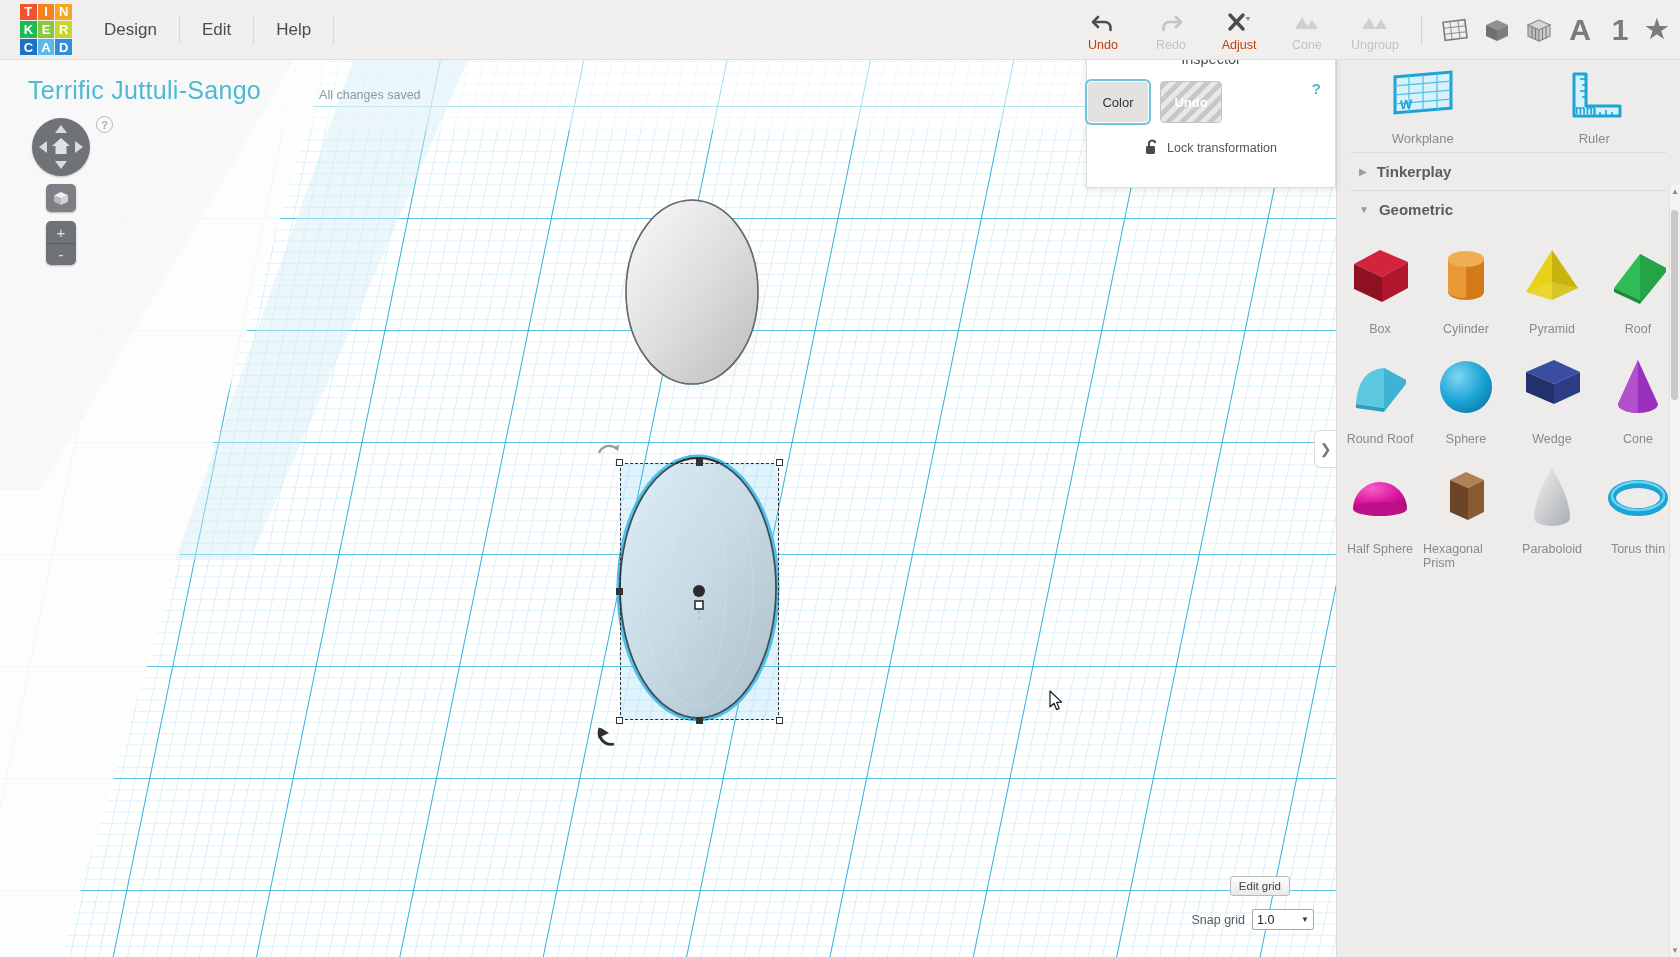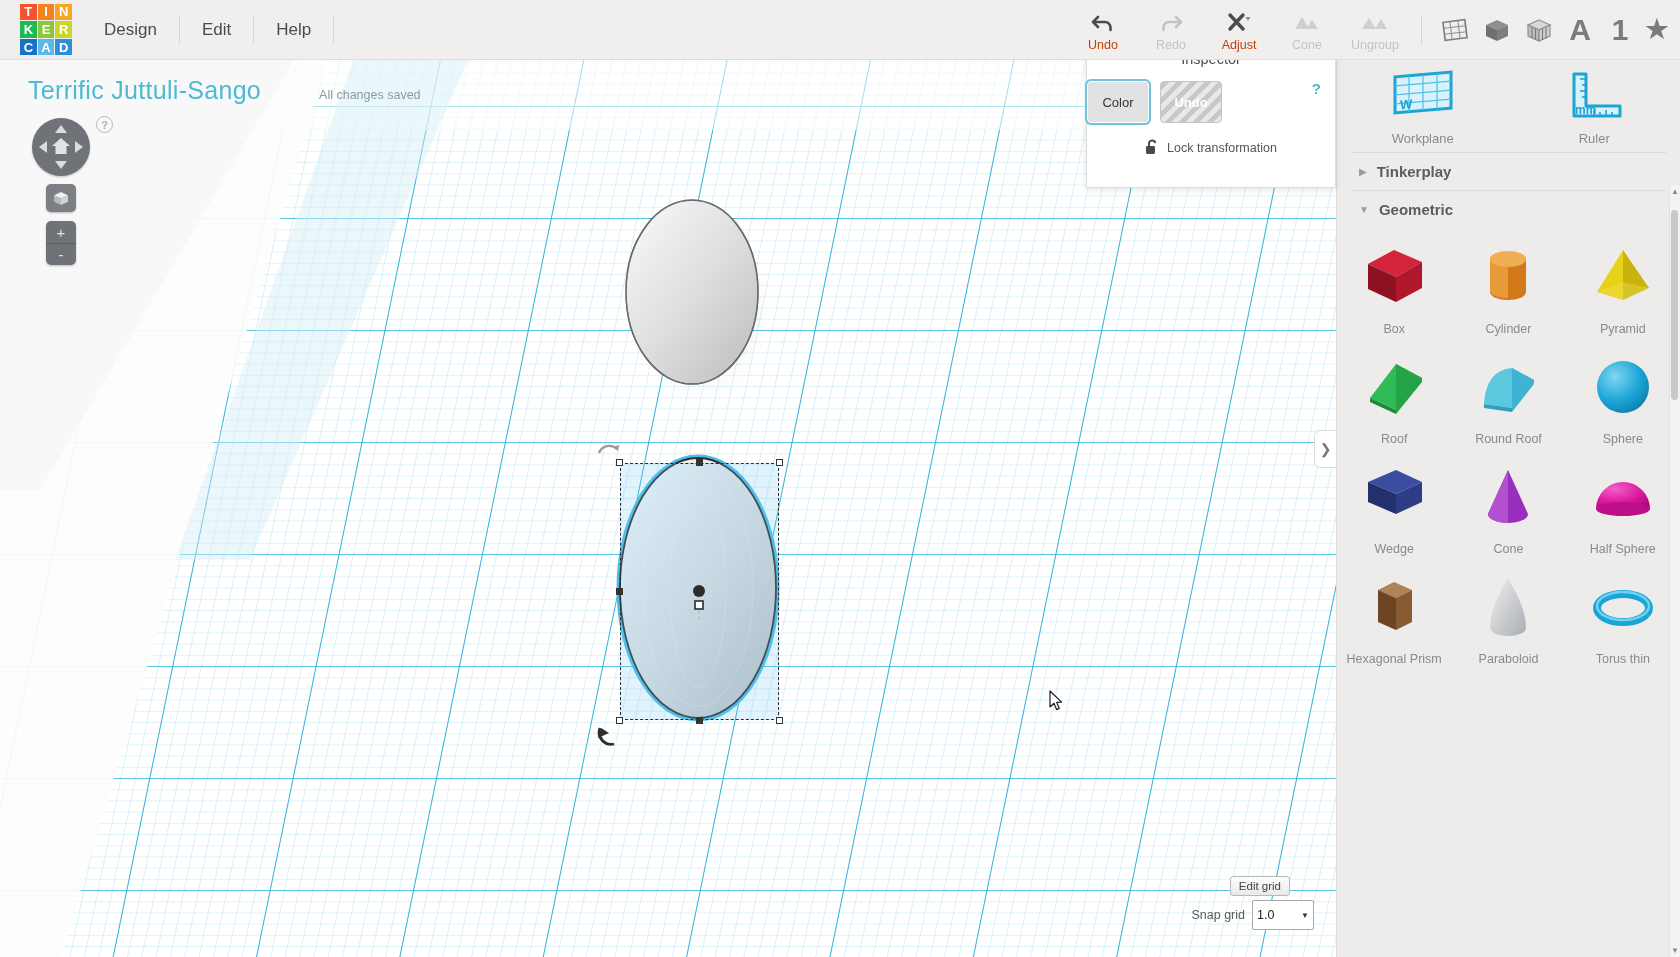--- a/index.html
+++ b/index.html
@@ -132,21 +132,21 @@
 
   
   #edit-grid-btn {
     position:absolute; right:46px; bottom:61px; z-index:8;
     background:linear-gradient(#fdfdfd,#e9e9e9); border:1px solid #b9b9b9; border-radius:3px;
     font-size:11.5px; color:#444; padding:3px 8px; cursor:pointer;
   }
   #snap-row { position:absolute; right:22px; bottom:27px; z-index:8; display:flex; align-items:center; gap:7px; }
   #snap-row .lbl { font-size:12.5px; color:#5a5a5a; }
   #snap-select {
-    width:62px; height:30px; background:#fff; border:1px solid #a9a9a9; border-radius:2px;
+    width:62px; height:21px; background:#fff; border:1px solid #a9a9a9; border-radius:2px;
     font-size:12.5px; color:#222; display:flex; align-items:center; padding:2px 4px; cursor:pointer;
     justify-content:space-between;
   }
   #snap-select .caret { font-size:8px; color:#333; }
 
   
   #panel-tab {
     position:absolute; right:0; top:370px; width:22px; height:38px; z-index:20;
     background:#fff; border:1px solid #dcdcdc; border-right:none;
     border-radius:6px 0 0 6px; display:flex; align-items:center; justify-content:center;
@@ -160,21 +160,21 @@
   }
   #sb-top { display:flex; padding:6px 0 0 0; }
   .sb-top-cell { flex:1; display:flex; flex-direction:column; align-items:center; cursor:pointer; padding-bottom:6px; }
   .sb-top-cell .cap { font-size:13px; color:#8a8a8a; margin-top:3px; }
   .sb-divider { height:1px; background:#dcdad8; margin:0 14px; }
   .sb-section {
     display:flex; align-items:center; gap:10px; padding:10px 0 10px 22px; cursor:pointer;
   }
   .sb-section .caret { font-size:10px; color:#9b9b9b; }
   .sb-section .name { font-size:15px; font-weight:bold; color:#5d5d5d; }
-  #shape-grid { display:grid; grid-template-columns:1fr 1fr 1fr; row-gap:4px; padding:4px 0 20px 0; }
+  #shape-grid { display:grid; grid-template-columns:1fr 1fr 1fr 1fr; row-gap:4px; padding:4px 0 20px 0; }
   .shape-cell { display:flex; flex-direction:column; align-items:center; cursor:pointer; padding:6px 0 2px; }
   .shape-cell .cap { font-size:12.5px; color:#8a8a8a; margin-top:6px; }
   .shape-cell .art { width:86px; height:78px; display:flex; align-items:center; justify-content:center; }
   #sb-scroll {
     position:absolute; right:2px; top:150px; width:7px; height:190px;
     background:#c9c9c9; border-radius:4px; cursor:pointer; z-index:26;
   }
   #sb-scrollbar-track {
     position:absolute; right:0; top:125px; width:11px; bottom:0; background:#f4f3f2;
     border-left:1px solid #e2e0de; z-index:25;

